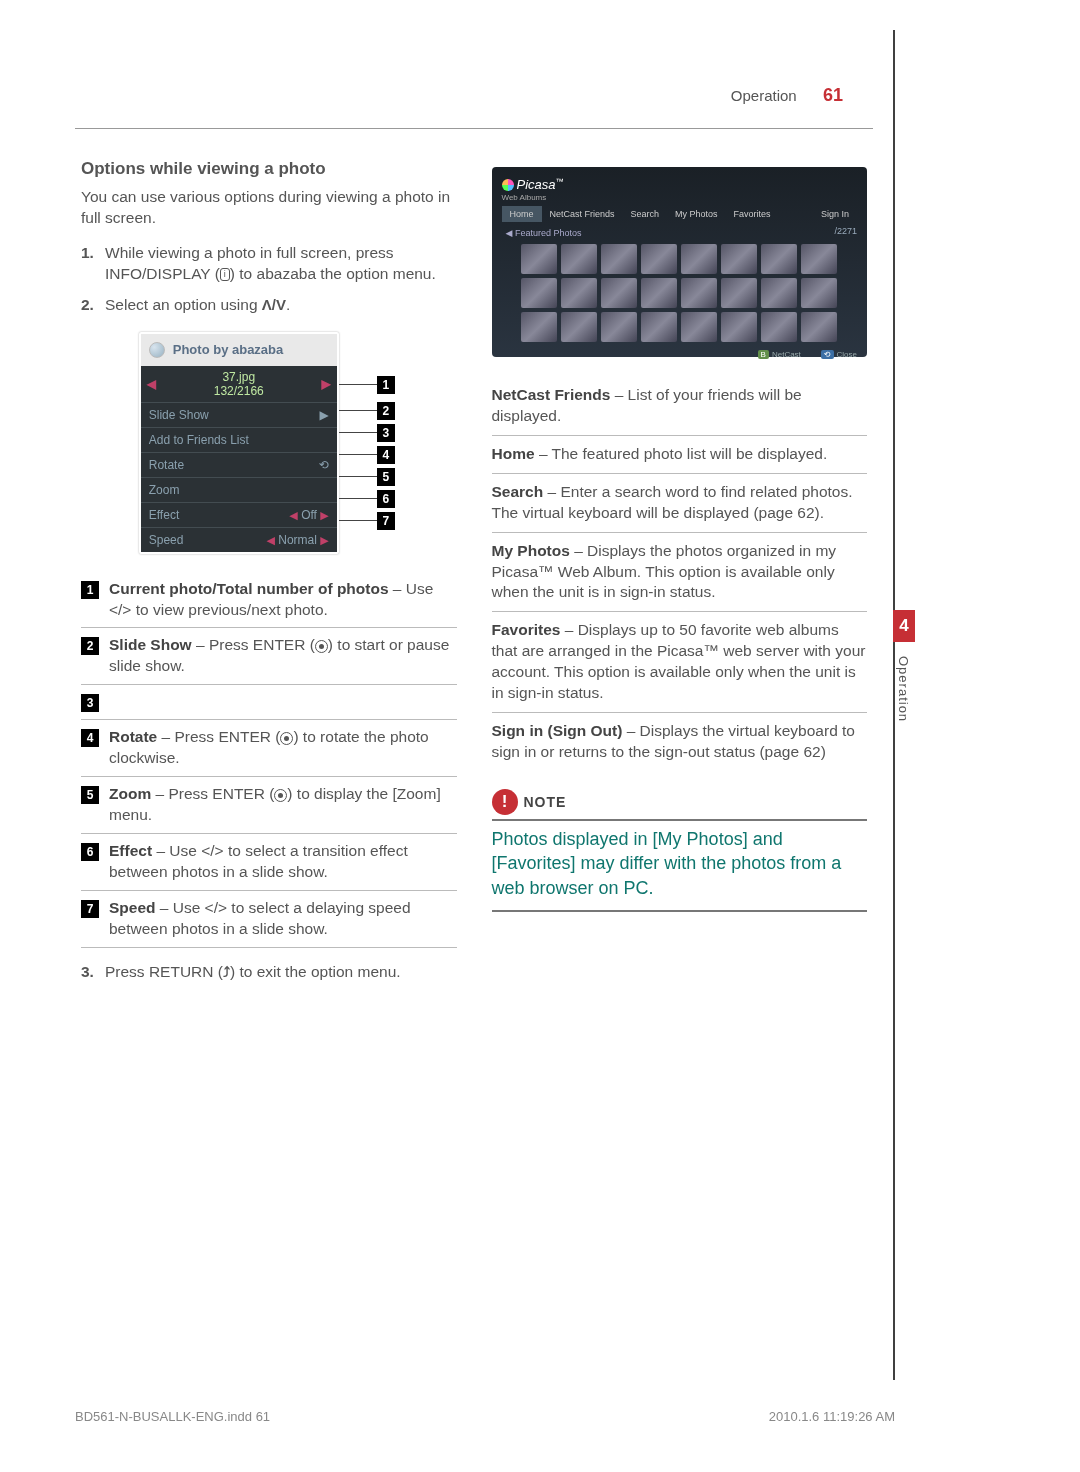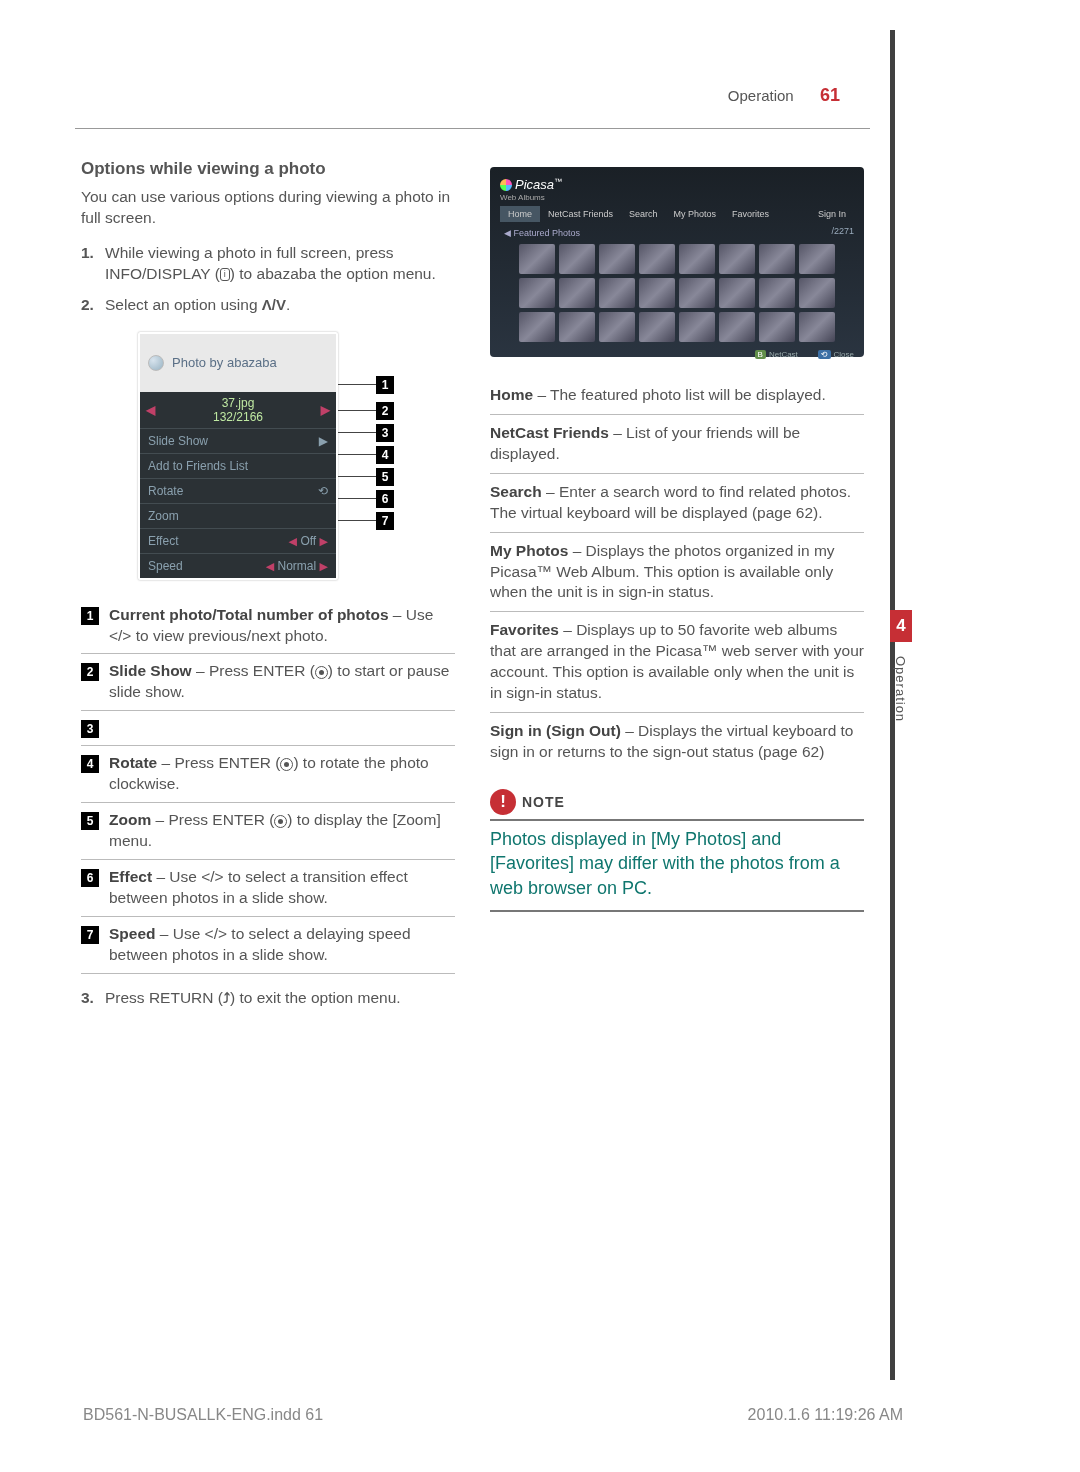--- a/index.html
+++ b/index.html
@@ -9,21 +9,21 @@
     background: #fff;
     font-family: Arial, Helvetica, sans-serif;
     color: #444;
     position: relative;
     font-size: 15.5px;
   }
   .page-frame {
     position: absolute;
     left: 75px; top: 30px;
     width: 820px; height: 1350px;
-    border-right: 5px solid #404040;
+    border-right: 2px solid #404040;
     padding-right: 20px;
   }
   .header-area {
     text-align: right;
     padding: 55px 30px 10px 0;
   }
   .header-area .sec-name { color: #555; font-size: 15px; }
   .header-area .page-num { color: #c62f35; font-weight: bold; font-size: 18px; margin-left: 22px; }
   .hr-thin { border-top: 1px solid #999; margin: 12px 0 30px 0; width: 100%; }
   .columns {
@@ -58,22 +58,22 @@
   .photo-card {
     border: 2px solid #fff;
     box-shadow: 0 0 2px #aaa;
     border-radius: 2px;
     overflow: hidden;
     background:#333;
     width: 200px;
   }
   .photo-title-row {
     display: flex; align-items: center;
-    padding: 21px 8px; background: #e9e9e9;
-    font-size: 13px; color: #5a6f86; font-weight: 400;
+    padding: 8px 8px; background: #e9e9e9;
+    font-size: 13px; color: #5a6f86; font-weight: 700;
   }
   .globe { width: 16px; height:16px; border-radius:50%; background: radial-gradient(circle at 30% 30%, #d8e4ee, #97b2c2); margin-right: 8px; border:1px solid #bbb;}
   .photo-strip {
     display:flex; align-items:center; justify-content:space-between;
     background: #2b3135; color:#bfe8a2; font-size:12px;
     padding: 4px 6px;
   }
   .photo-strip .nav-arrow { color:#c04068; font-size:12px; font-weight:bold;}
   .photo-strip .center {text-align:center;}
   .menu-item {
@@ -159,22 +159,22 @@
   .side-tab .vtext {
     writing-mode: vertical-rl;
     font-size: 13px; color:#555;
     padding: 14px 3px;
     letter-spacing: 1px;
   }
   
   .footer-line {
     position:absolute;
     bottom: 48px; left: 75px; width: 820px;
-    font-size: 16px; color:#888;
-    display:flex; justify-content:space-between;margin-left:8px;
+    font-size: 13px; color:#888;
+    display:flex; justify-content:space-between;
   }
 </style>
 </head>
 <body>
 
 <div class="page-frame">
 
   <div class="header-area">
     <span class="sec-name">Operation</span>
     <span class="page-num">61</span>
@@ -338,22 +338,22 @@
             <div></div>
             <div></div>
         </div>
         <div class="picasa-footer">
           <span><span class="key">B</span><span>NetCast</span></span>
           <span><span class="key2">⟲</span><span>Close</span></span>
         </div>
       </div>
 
       <ul class="menu-defs">
+        <li><span class="bold">NetCast Friends</span><span> – List of your friends will be displayed.</span></li>
         <li><span class="bold">Home</span><span> – The featured photo list will be displayed.</span></li>
-        <li><span class="bold">NetCast Friends</span><span> – List of your friends will be displayed.</span></li>
         <li><span class="bold">Search</span><span> – Enter a search word to find related photos. The virtual keyboard will be displayed (page 62).</span></li>
         <li><span class="bold">My Photos</span><span> – Displays the photos organized in my Picasa™ Web Album. This option is available only when the unit is in sign-in status.</span></li>
         <li><span class="bold">Favorites</span><span> – Displays up to 50 favorite web albums that are arranged in the Picasa™ web server with your account. This option is available only when the unit is in sign-in status.</span></li>
         <li style="border-bottom:none;"><span class="bold">Sign in (Sign Out)</span><span> – Displays the virtual keyboard to sign in or returns to the sign-out status (page 62)</span></li>
       </ul>
 
       <div class="note-block">
         <div class="note-header">
           <span class="circle">!</span>
           <span class="label">NOTE</span>

